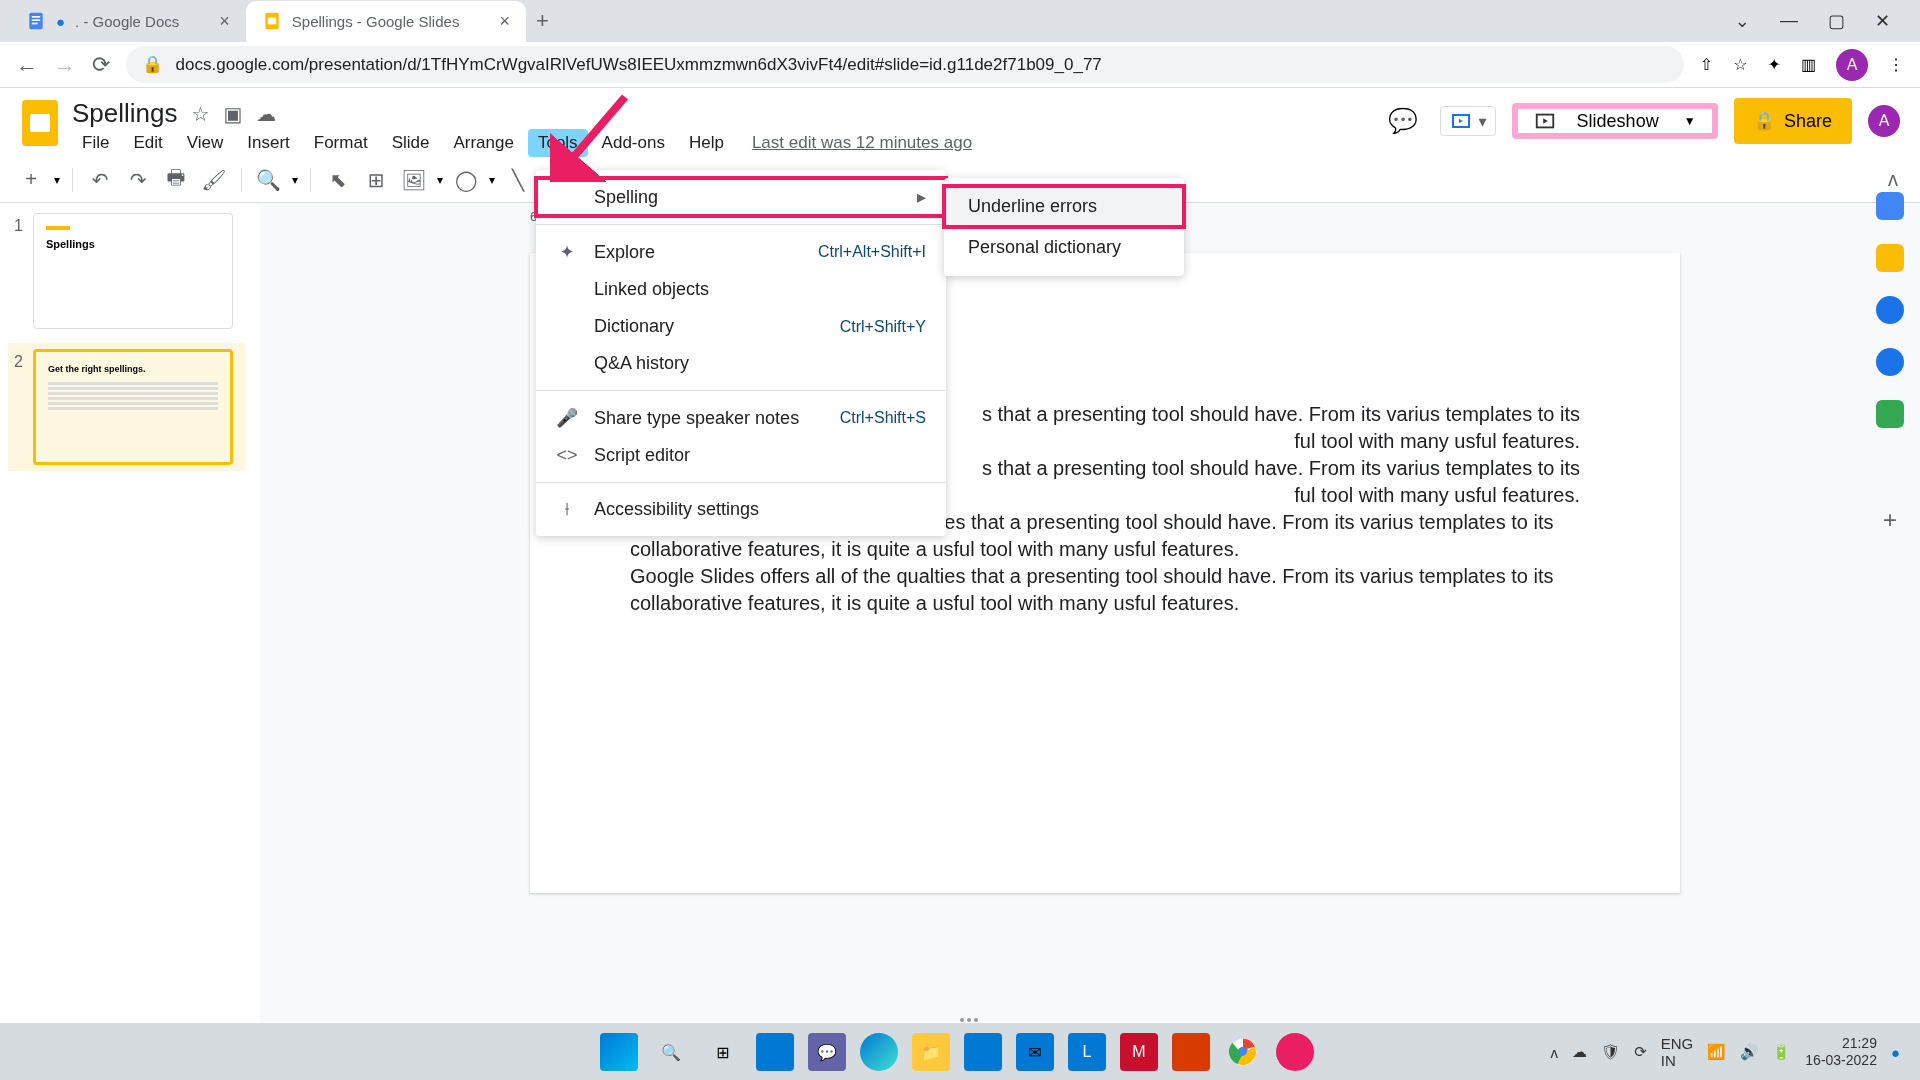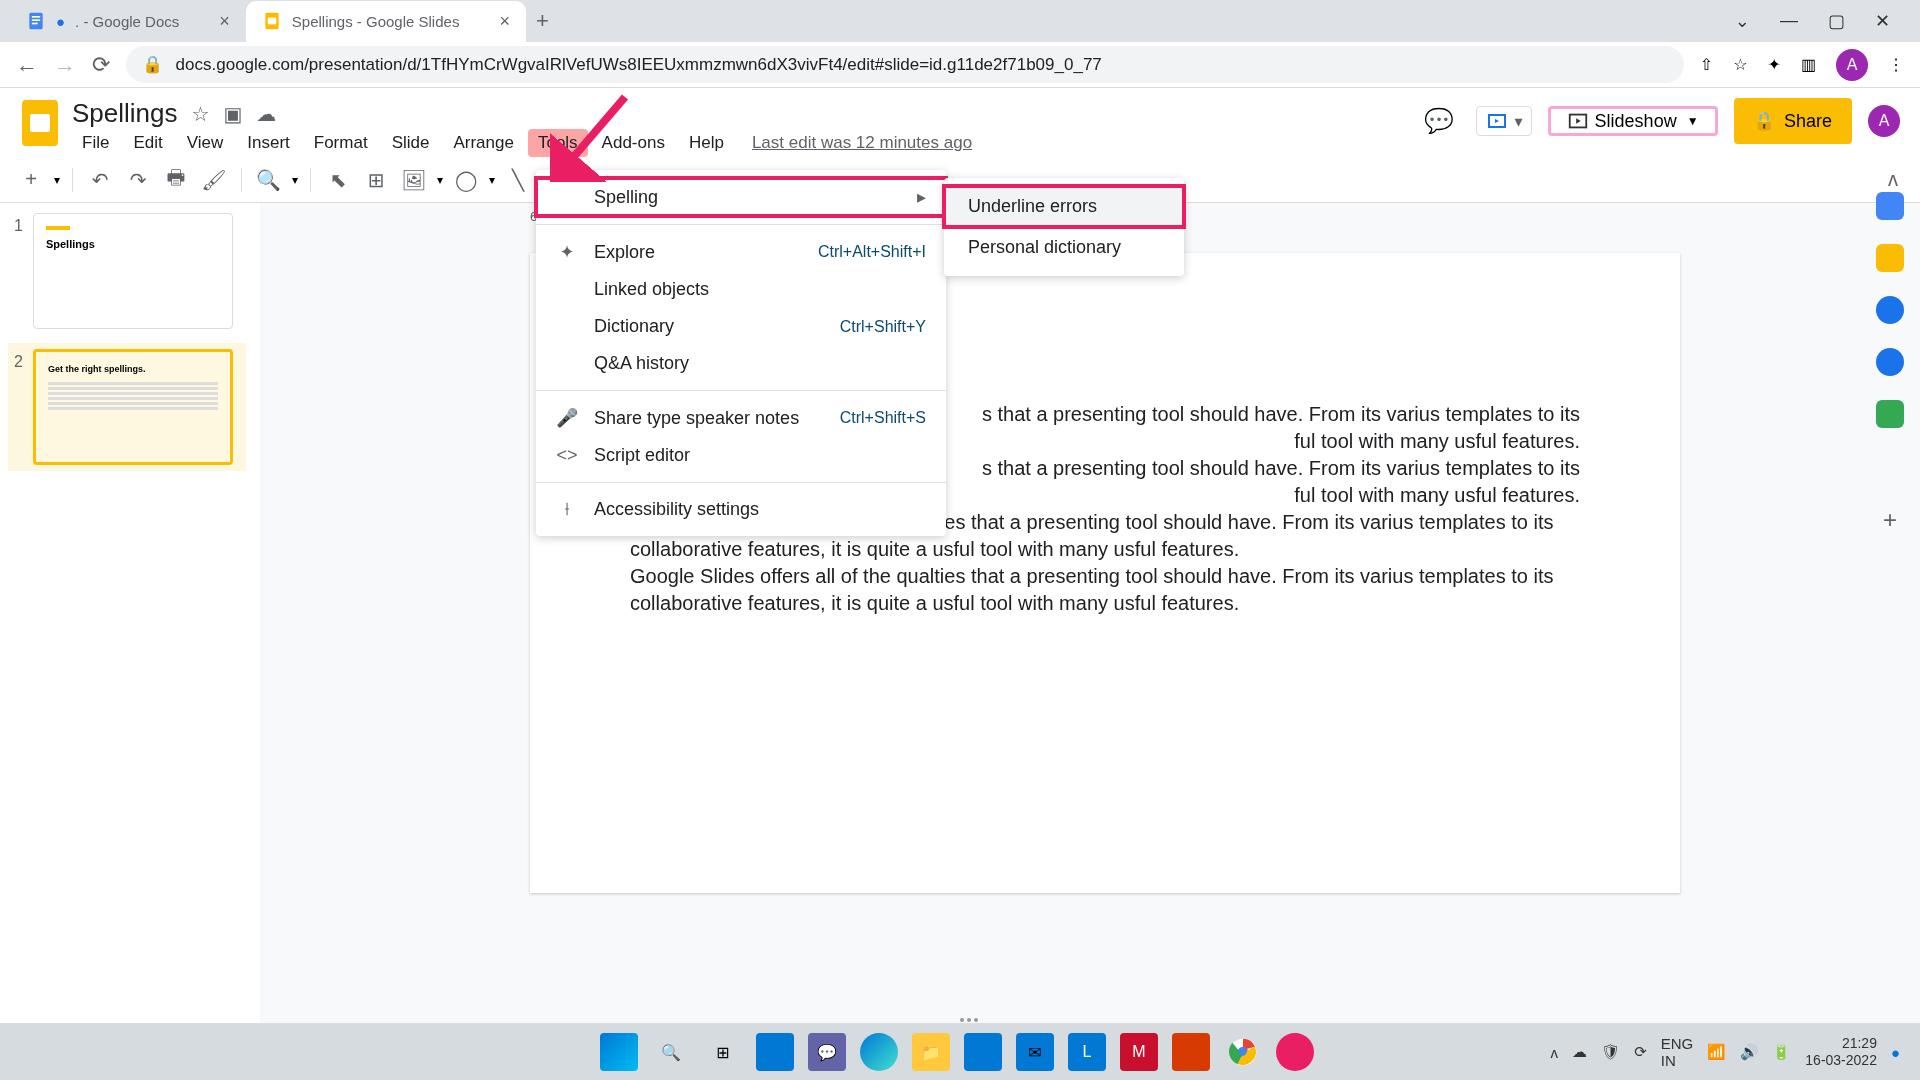--- a/index.html
+++ b/index.html
@@ -22,26 +22,26 @@
     
     
     .app-header { display: flex; align-items: flex-start; padding: 10px 20px 0; gap: 12px; }
     .slides-logo { width: 40px; height: 50px; }
     .title-area { flex: 1; }
     .title-row { display: flex; align-items: center; gap: 14px; }
     .doc-title { font-size: 26px; color: #202124; }
     .title-icons { display: flex; gap: 14px; font-size: 20px; color: #5f6368; }
     .menu-bar { display: flex; gap: 4px; font-size: 17px; }
     .menu-item { padding: 4px 10px; color: #202124; border-radius: 4px; }
-    .menu-item.active { background: #fca5a5; }
+    .menu-item.active { background: #7dd3fc; }
     .last-edit { color: #5f6368; text-decoration: underline; margin-left: 14px; padding: 4px 0; }
     .header-actions { display: flex; align-items: center; gap: 16px; }
     .icon-btn { width: 40px; height: 40px; display: flex; align-items: center; justify-content: center; font-size: 24px; color: #5f6368; }
     .present-dd { display: flex; align-items: center; border: 1px solid #dadce0; border-radius: 4px; padding: 2px 8px; }
-    .slideshow-btn { display: flex; align-items: center; gap: 6px; border: 3px solid #f9a8d4; border-radius: 4px; padding: 1px 16px; font-size: 18px; }
+    .slideshow-btn { display: flex; align-items: center; gap: 21px; border: 6px solid #f9a8d4; border-radius: 4px; padding: 1px 16px; font-size: 18px; }
     .share-btn { display: flex; align-items: center; gap: 8px; background: #fbbc04; border-radius: 4px; padding: 12px 20px; font-size: 18px; font-weight: 500; }
     
     
     .toolbar { height: 46px; border-bottom: 1px solid #dadce0; display: flex; align-items: center; padding: 0 16px; gap: 8px; position: relative; }
     .tool-btn { width: 30px; height: 30px; display: flex; align-items: center; justify-content: center; color: #5f6368; font-size: 20px; }
     .tool-sep { width: 1px; height: 24px; background: #dadce0; margin: 0 4px; }
     .collapse-btn { position: absolute; right: 12px; }
     
     
     .main-area { display: flex; height: calc(100% - 260px); }

